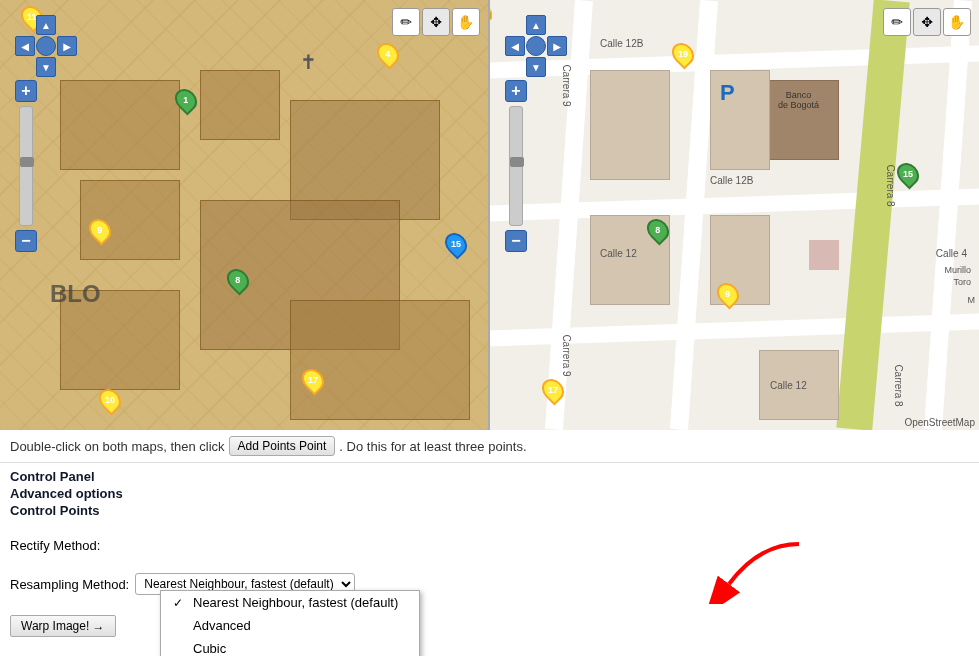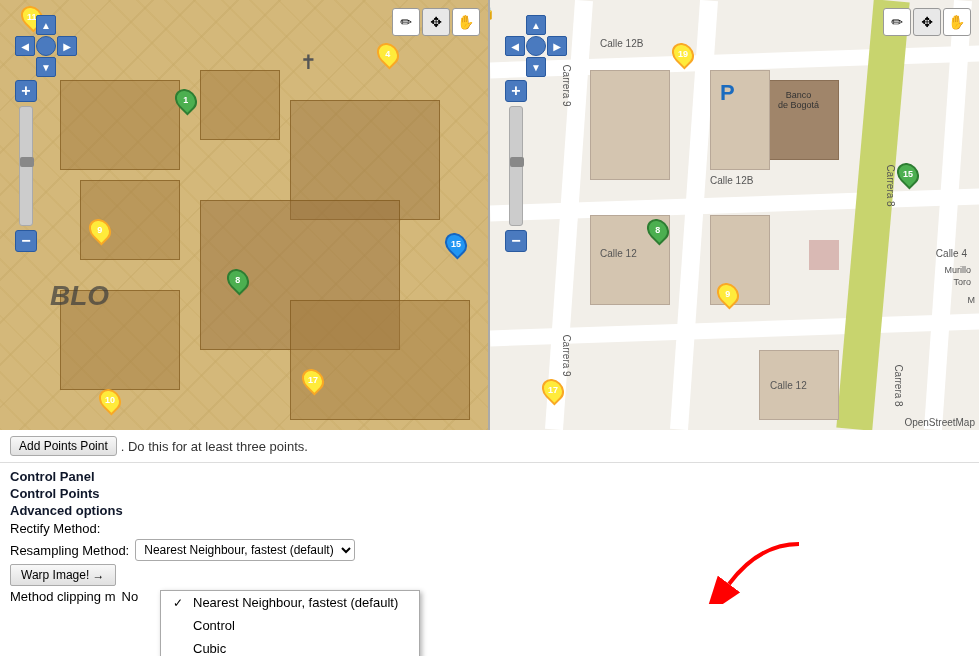--- a/index.html
+++ b/index.html
@@ -231,21 +231,21 @@
       font-weight: bold;
       display: block;
       margin: 2px 0;
     }
 
     
     .form-row {
       display: flex;
       align-items: center;
       gap: 6px;
-      margin: 3px 0;
+      margin: 20px 0;
       font-size: 13px;
     }
 
     .form-select {
       padding: 2px 4px;
       border: 1px solid #aaa;
       border-radius: 3px;
       font-size: 12px;
       background: white;
     }
@@ -303,24 +303,23 @@
     }
 
     .cross-symbol {
       position: absolute;
       font-size: 20px;
       color: #555;
     }
 
     .blo-text {
       position: absolute;
-      font-size: 28px;
+      font-size: 24px;
       font-weight: bold;
       color: rgba(60, 60, 60, 0.7);
-      font-style: italic;
     }
   </style>
 </head>
 <body>
 
 <div class="maps-row">
 
   <div class="map-left">
     <div class="map-left-bg"></div>
 
@@ -468,28 +467,29 @@
       </div>
     <div class="map-pin pin-green" style="left:408px;top:162px;">
         <span class="map-pin-label">15</span>
       </div>
 
     <div class="osm-credit">OpenStreetMap</div>
   </div>
 </div>
 
 <div class="instruction-bar">
+  <span>Double-click on both maps, then click</span>
   <button class="add-cp-btn">Add Points Point</button>
   <span>. Do this for at least three points.</span>
 </div>
 
 <div class="control-panel">
   <a class="control-link">Control Panel</a>
+  <a class="control-link">Advanced options</a>
   <a class="control-link">Control Points</a>
-  <a class="control-link">Advanced options</a>
 
   <div class="form-row">
     <span>Rectify Method:</span>
   </div>
 
   <div class="form-row">
     <span>Resampling Method:</span>
     <select class="form-select" style="width:220px;">
       <option>Nearest Neighbour, fastest (default)</option>
     </select>
@@ -505,21 +505,21 @@
   </div>
 </div>
 
 <div class="dropdown-menu">
   <div class="dropdown-item">
     <span class="checkmark">✓</span>
     <span>Nearest Neighbour, fastest (default)</span>
   </div>
   <div class="dropdown-item">
     <span class="checkmark"></span>
-    <span>Control</span>
+    <span>Advanced</span>
   </div>
   <div class="dropdown-item">
     <span class="checkmark"></span>
     <span>Cubic</span>
   </div>
 
 </div>
 
 <svg style="position:absolute;bottom:52px;right:160px;width:140px;height:70px;z-index:200;">
   <defs>

